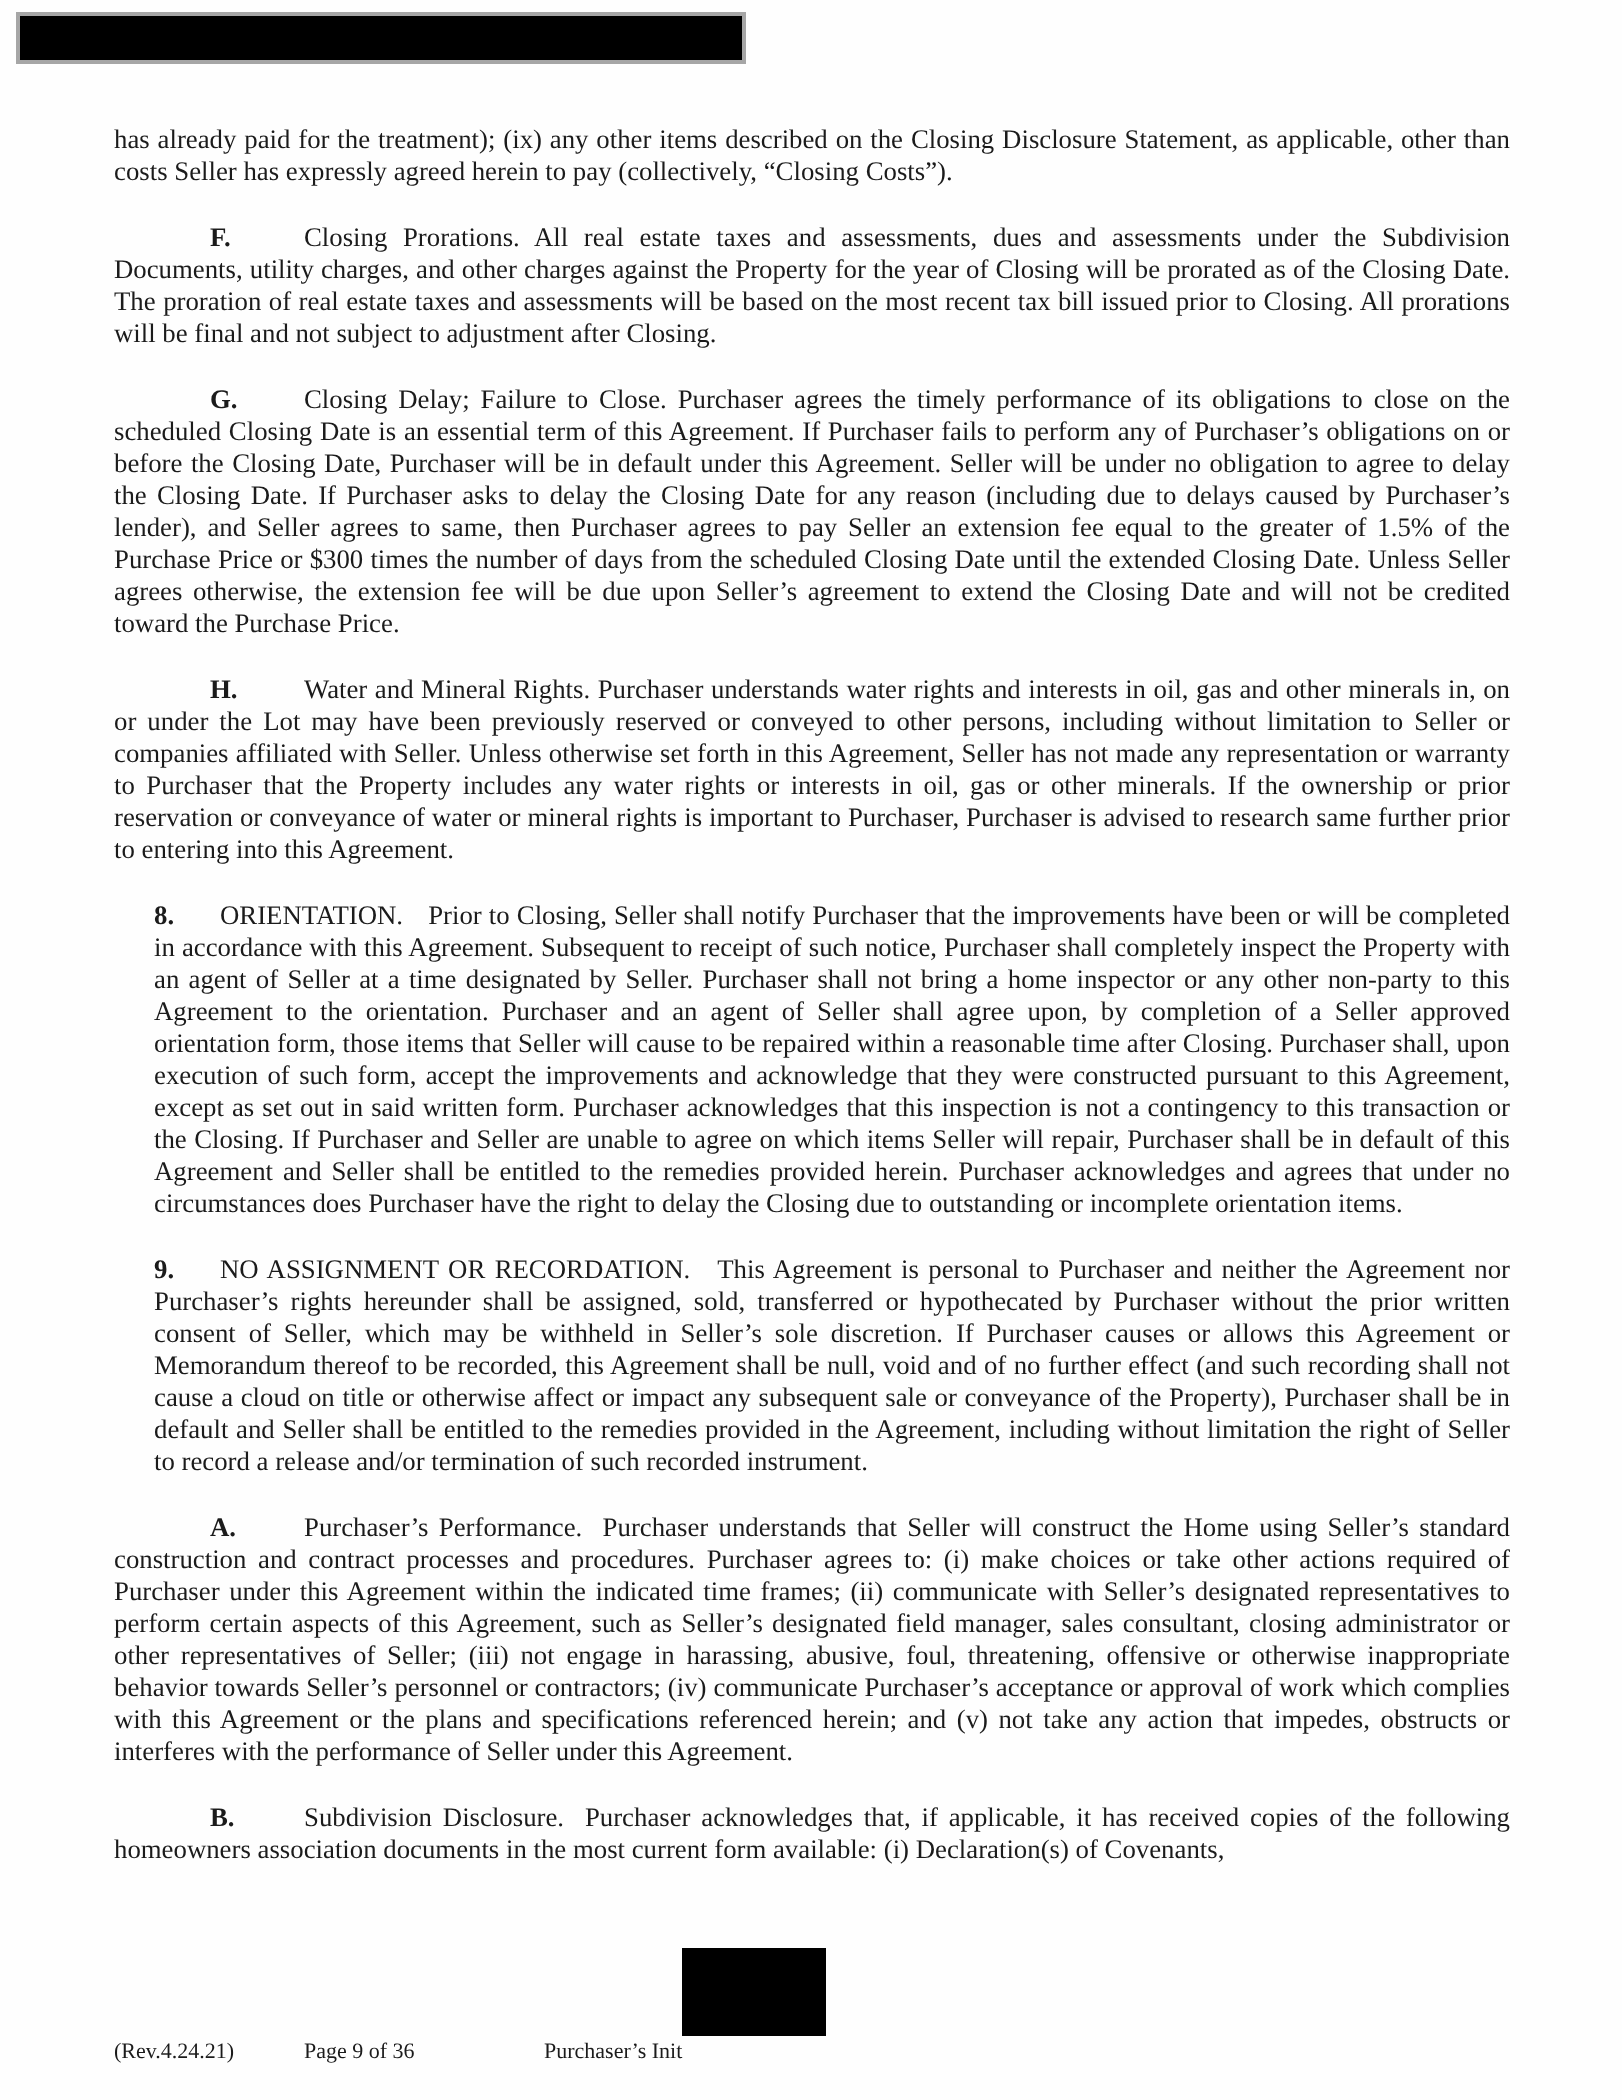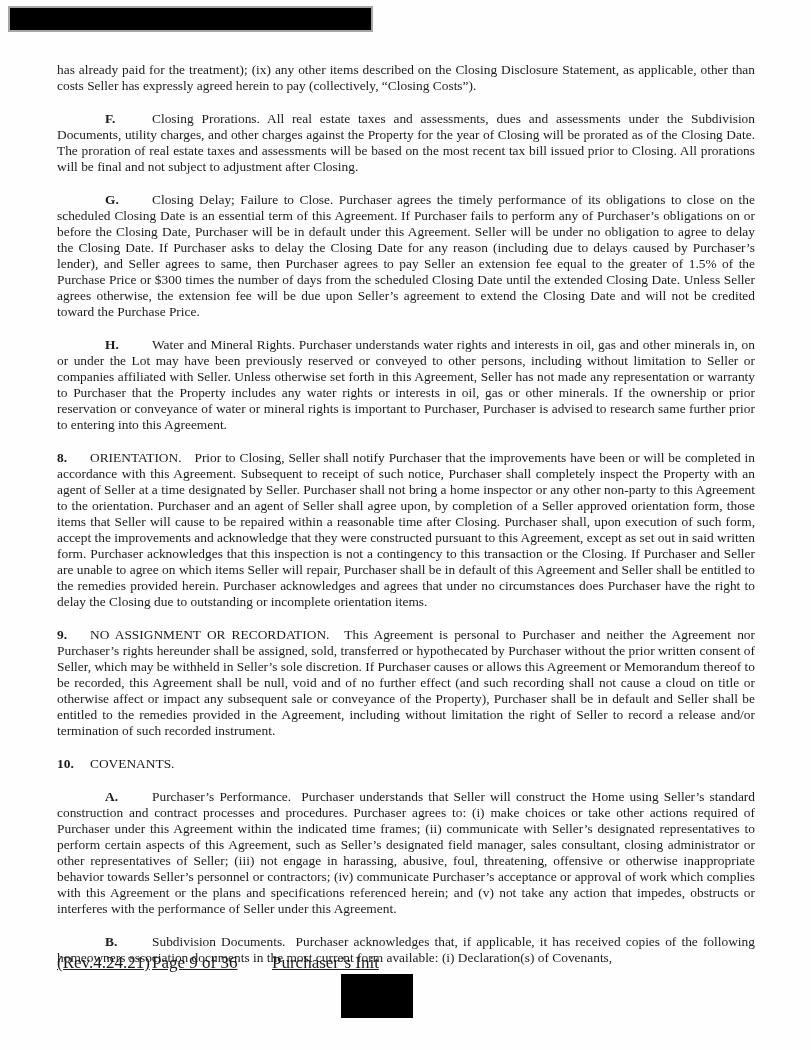--- a/index.html
+++ b/index.html
@@ -32,34 +32,33 @@
     width: 698px;
   }
   .para {
     margin: 0 0 17px 0;
     font-size: 13.4px;
     line-height: 16px;
     text-align: justify;
   }
   .para.cont { text-indent: 0; }
   .para.sub  { text-indent: 48px; }
-  .para.sec  { text-indent: 0; }
+  .para.sec  { text-indent: 0; margin-left: 20px; }
   .lbl { font-weight: bold; display: inline-block; text-indent: 0; }
   .lbl-sub { width: 47px; }
   .lbl-sec { width: 33px; }
   .hd { font-weight: normal; }
   .tab-lg { display: inline-block; width: 9px; }
   .tab-sm { display: inline-block; width: 5px; }
   .footer-item {
     position: absolute;
-    font-size: 17px;
+    font-size: 11px;
     line-height: 13px;
-    top: 956px;
+    top: 1020px;
     white-space: nowrap;
-    text-decoration: underline;
   }
   .footer-rev  { left: 57px; }
   .footer-page { left: 152px; }
   .footer-init { left: 272px; }
   .redaction-initials {
     position: absolute;
     left: 341px;
     top: 974px;
     width: 72px;
     height: 44px;
@@ -80,25 +79,24 @@
     <p class="para sub"><span class="lbl lbl-sub">F.</span><span class="hd">Closing Prorations.</span> <span>All real estate taxes and assessments, dues and assessments under the Subdivision Documents, utility charges, and other charges against the Property for the year of Closing will be prorated as of the Closing Date. The proration of real estate taxes and assessments will be based on the most recent tax bill issued prior to Closing. All prorations will be final and not subject to adjustment after Closing.</span></p>
 
     <p class="para sub"><span class="lbl lbl-sub">G.</span><span class="hd">Closing Delay; Failure to Close.</span> <span>Purchaser agrees the timely performance of its obligations to close on the scheduled Closing Date is an essential term of this Agreement. If Purchaser fails to perform any of Purchaser’s obligations on or before the Closing Date, Purchaser will be in default under this Agreement. Seller will be under no obligation to agree to delay the Closing Date. If Purchaser asks to delay the Closing Date for any reason (including due to delays caused by Purchaser’s lender), and Seller agrees to same, then Purchaser agrees to pay Seller an extension fee equal to the greater of 1.5% of the Purchase Price or $300 times the number of days from the scheduled Closing Date until the extended Closing Date. Unless Seller agrees otherwise, the extension fee will be due upon Seller’s agreement to extend the Closing Date and will not be credited toward the Purchase Price.</span></p>
 
     <p class="para sub"><span class="lbl lbl-sub">H.</span><span class="hd">Water and Mineral Rights.</span> <span>Purchaser understands water rights and interests in oil, gas and other minerals in, on or under the Lot may have been previously reserved or conveyed to other persons, including without limitation to Seller or companies affiliated with Seller. Unless otherwise set forth in this Agreement, Seller has not made any representation or warranty to Purchaser that the Property includes any water rights or interests in oil, gas or other minerals. If the ownership or prior reservation or conveyance of water or mineral rights is important to Purchaser, Purchaser is advised to research same further prior to entering into this Agreement.</span></p>
 
     <p class="para sec"><span class="lbl lbl-sec">8.</span><span class="hd">ORIENTATION.</span><span class="tab-lg"></span> <span>Prior to Closing, Seller shall notify Purchaser that the improvements have been or will be completed in accordance with this Agreement. Subsequent to receipt of such notice, Purchaser shall completely inspect the Property with an agent of Seller at a time designated by Seller. Purchaser shall not bring a home inspector or any other non-party to this Agreement to the orientation. Purchaser and an agent of Seller shall agree upon, by completion of a Seller approved orientation form, those items that Seller will cause to be repaired within a reasonable time after Closing. Purchaser shall, upon execution of such form, accept the improvements and acknowledge that they were constructed pursuant to this Agreement, except as set out in said written form. Purchaser acknowledges that this inspection is not a contingency to this transaction or the Closing. If Purchaser and Seller are unable to agree on which items Seller will repair, Purchaser shall be in default of this Agreement and Seller shall be entitled to the remedies provided herein. Purchaser acknowledges and agrees that under no circumstances does Purchaser have the right to delay the Closing due to outstanding or incomplete orientation items.</span></p>
 
     <p class="para sec"><span class="lbl lbl-sec">9.</span><span class="hd">NO ASSIGNMENT OR RECORDATION.</span><span class="tab-lg"></span> <span>This Agreement is personal to Purchaser and neither the Agreement nor Purchaser’s rights hereunder shall be assigned, sold, transferred or hypothecated by Purchaser without the prior written consent of Seller, which may be withheld in Seller’s sole discretion. If Purchaser causes or allows this Agreement or Memorandum thereof to be recorded, this Agreement shall be null, void and of no further effect (and such recording shall not cause a cloud on title or otherwise affect or impact any subsequent sale or conveyance of the Property), Purchaser shall be in default and Seller shall be entitled to the remedies provided in the Agreement, including without limitation the right of Seller to record a release and/or termination of such recorded instrument.</span></p>
 
-    <p class="para sec"><span class="lbl lbl-sec">10.</span><span class="hd">COVENANTS.</span></p>
 
     <p class="para sub"><span class="lbl lbl-sub">A.</span><span class="hd">Purchaser’s Performance.</span><span class="tab-sm"></span> <span>Purchaser understands that Seller will construct the Home using Seller’s standard construction and contract processes and procedures. Purchaser agrees to: (i) make choices or take other actions required of Purchaser under this Agreement within the indicated time frames; (ii) communicate with Seller’s designated representatives to perform certain aspects of this Agreement, such as Seller’s designated field manager, sales consultant, closing administrator or other representatives of Seller; (iii) not engage in harassing, abusive, foul, threatening, offensive or otherwise inappropriate behavior towards Seller’s personnel or contractors; (iv) communicate Purchaser’s acceptance or approval of work which complies with this Agreement or the plans and specifications referenced herein; and (v) not take any action that impedes, obstructs or interferes with the performance of Seller under this Agreement.</span></p>
 
-    <p class="para sub"><span class="lbl lbl-sub">B.</span><span class="hd">Subdivision Documents.</span><span class="tab-sm"></span> <span>Purchaser acknowledges that, if applicable, it has received copies of the following homeowners association documents in the most current form available: (i) Declaration(s) of Covenants,</span></p>
+    <p class="para sub"><span class="lbl lbl-sub">B.</span><span class="hd">Subdivision Disclosure.</span><span class="tab-sm"></span> <span>Purchaser acknowledges that, if applicable, it has received copies of the following homeowners association documents in the most current form available: (i) Declaration(s) of Covenants,</span></p>
 
   </div>
 
   <span class="footer-item footer-rev">(Rev.4.24.21)</span>
   <span class="footer-item footer-page">Page 9 of 36</span>
   <span class="footer-item footer-init">Purchaser’s Init</span>
 
   <div class="redaction-initials"></div>
 
 </div>

